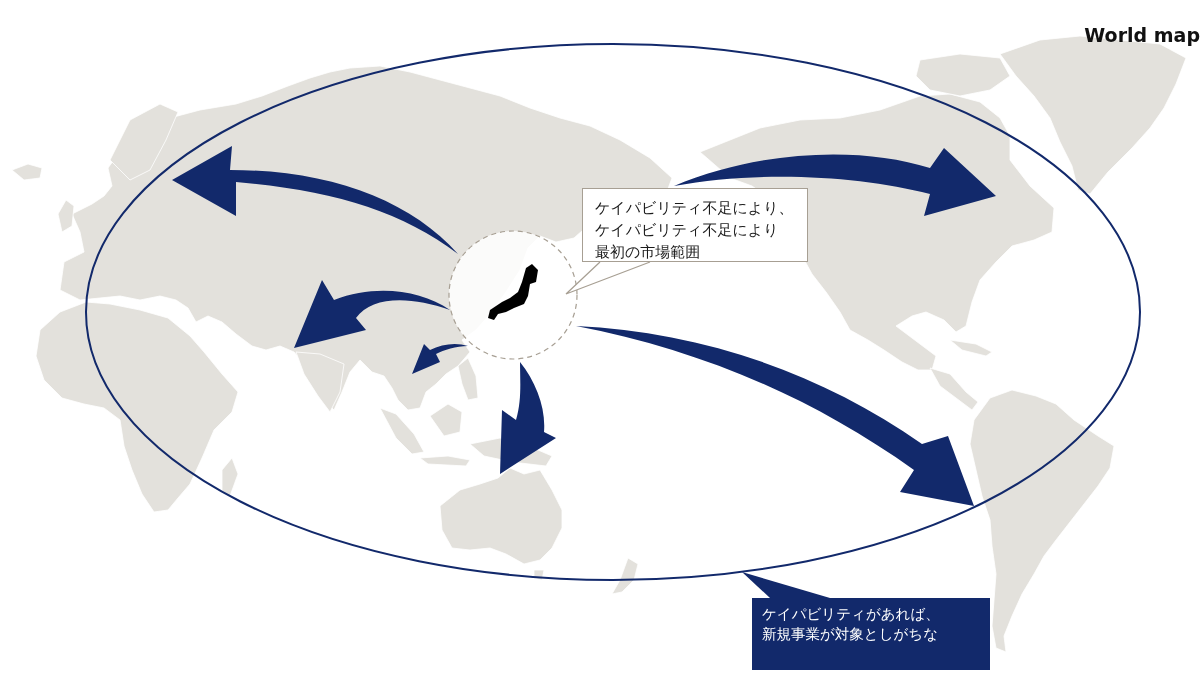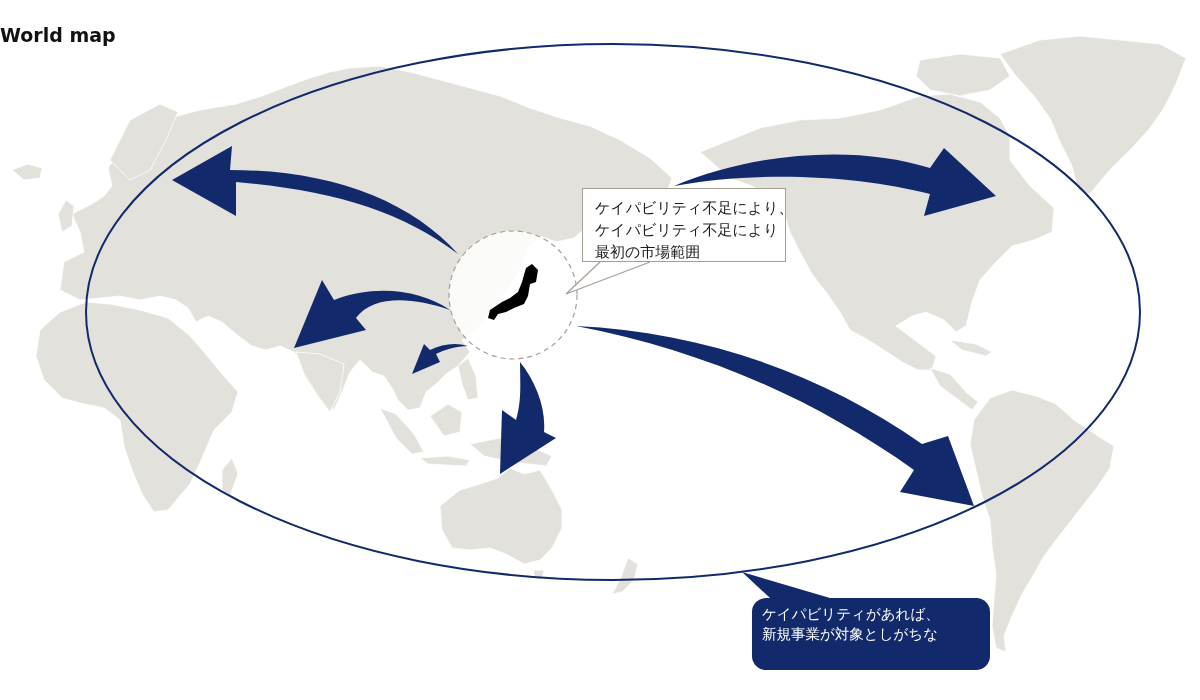--- a/index.html
+++ b/index.html
@@ -1,26 +1,26 @@
 <!DOCTYPE html>
 <html><head>
   <meta charset="utf-8">
   <style>
     html, body { margin: 0; padding: 0; background: #ffffff; }
     body { width: 1200px; height: 700px; position: relative; overflow: hidden;
            font-family: "DejaVu Sans", "Liberation Sans", sans-serif; }
-    .title { position: absolute; left: 0; width: 1200px; top: 24px; text-align: left;
+    .title { position: absolute; left: 0; width: 1200px; top: 24px; text-align: right;
              font-family: "DejaVu Sans", sans-serif; font-weight: bold; font-size: 19px; color: #111; }
     svg.map { position: absolute; left: 0; top: 0; }
-    .callout-current { position: absolute; left: 582px; top: 188px; width: 204px; height: 74px;
+    .callout-current { position: absolute; left: 582px; top: 188px; width: 226px; height: 74px;
              background: #ffffff; border: 1.5px solid #a79f93; box-sizing: border-box;
              padding: 8px 0 0 12px; font-size: 15px; line-height: 22px; color: #1a1a1a; }
     .callout-target { position: absolute; left: 752px; top: 598px; width: 238px; height: 72px;
              background: #12296b; box-sizing: border-box; padding: 6px 8px 0 10px;
-             font-size: 14.5px; line-height: 20px; color: #ffffff; border-radius: 14px; }
+             font-size: 14.5px; line-height: 20px; color: #ffffff; }
     .callout-current div, .callout-target div { white-space: nowrap; }
   </style>
 </head>
 <body>
 
 <svg class="map" width="1200" height="700" viewBox="0 0 1200 700">
 
   <g fill="#e3e1dc" stroke="#ffffff" stroke-width="0.8">
 
     <path d="M12,170 L28,164 L42,168 L40,178 L24,180 Z"></path>

